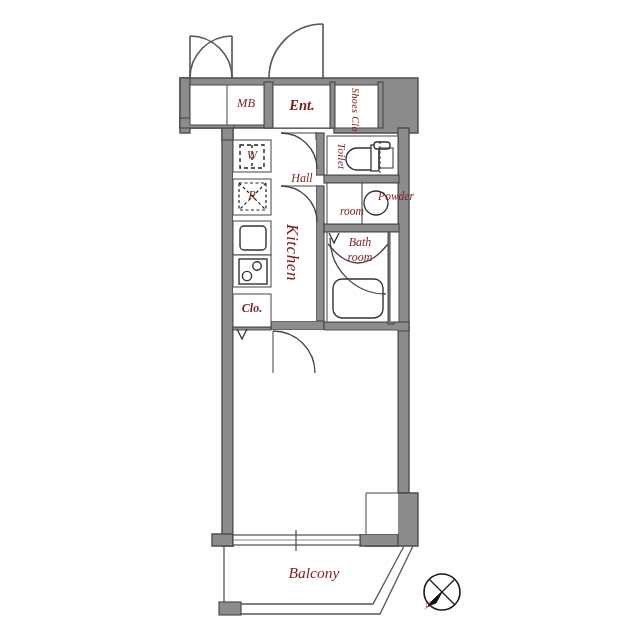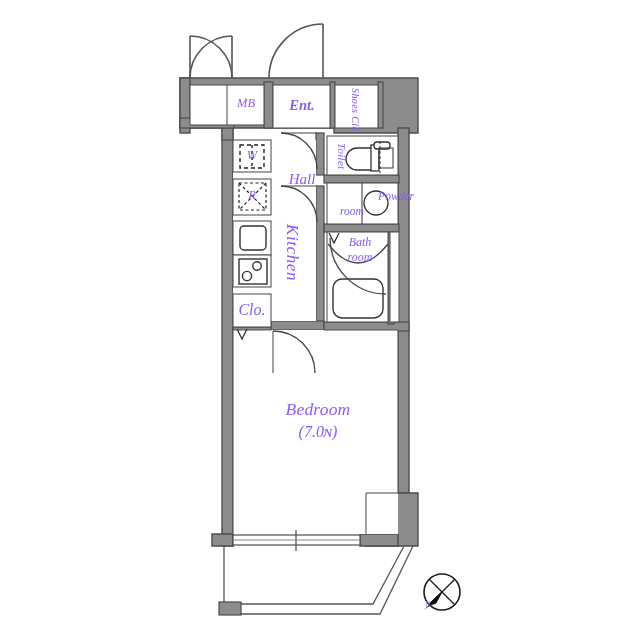--- a/index.html
+++ b/index.html
@@ -24,21 +24,21 @@
     position: absolute;
     left: 0;
     top: 0;
     width: 640px;
     height: 640px;
   }
   .lbl {
     position: absolute;
     font-family: "Liberation Serif", serif;
     font-style: italic;
-    color: #8b5cf6;
+    color: #7f1d1d;
     white-space: nowrap;
     line-height: 1.05;
     text-align: center;
     -webkit-user-select: none;
     user-select: none;
   }
   .lbl.vert {
     writing-mode: vertical-rl;
     text-orientation: mixed;
   }
@@ -72,24 +72,25 @@
     letter-spacing: 0.3px;
   }
   .lbl-powder {
     font-size: 11.5px;
   }
   .lbl-bath {
     font-size: 12px;
     text-align: center;
   }
   .lbl-hall {
-    font-size: 15px;
+    font-size: 12px;
   }
   .lbl-clo {
-    font-size: 16px;
+    font-size: 12px;
+    font-weight: bold;
   }
   .lbl-w, .lbl-r {
     font-size: 12.5px;
   }
   .lbl-n {
     font-size: 8px;
     font-style: italic;
   }
 </style>
 </head>
@@ -308,19 +309,18 @@
   <div class="lbl lbl-hall" style="left:285px; top:172px; width:34px;">Hall</div>
 
   <div class="lbl lbl-kitchen vert" style="left:283px; top:212px; height:82px;">Kitchen</div>
 
   <div class="lbl lbl-w" style="left:243px; top:149px; width:18px;">W</div>
 
   <div class="lbl lbl-r" style="left:243px; top:189px; width:18px;">R</div>
 
   <div class="lbl lbl-clo" style="left:236px; top:302px; width:32px;">Clo.</div>
 
-  <div class="lbl lbl-bedroom" style="left:269px; top:400px; width:98px;">Bedroom</div>
-  <div class="lbl lbl-bedroom-area" style="left:269px; top:424px; width:98px;">(7.0ɴ)</div>
-
+
+  <div class="lbl lbl-balcony" style="left:259px; top:565px; width:110px;">Balcony</div>
 
   <div class="lbl lbl-n" style="left:423px; top:601px; width:10px;">N</div>
 
 </div>
 
 </body></html>

